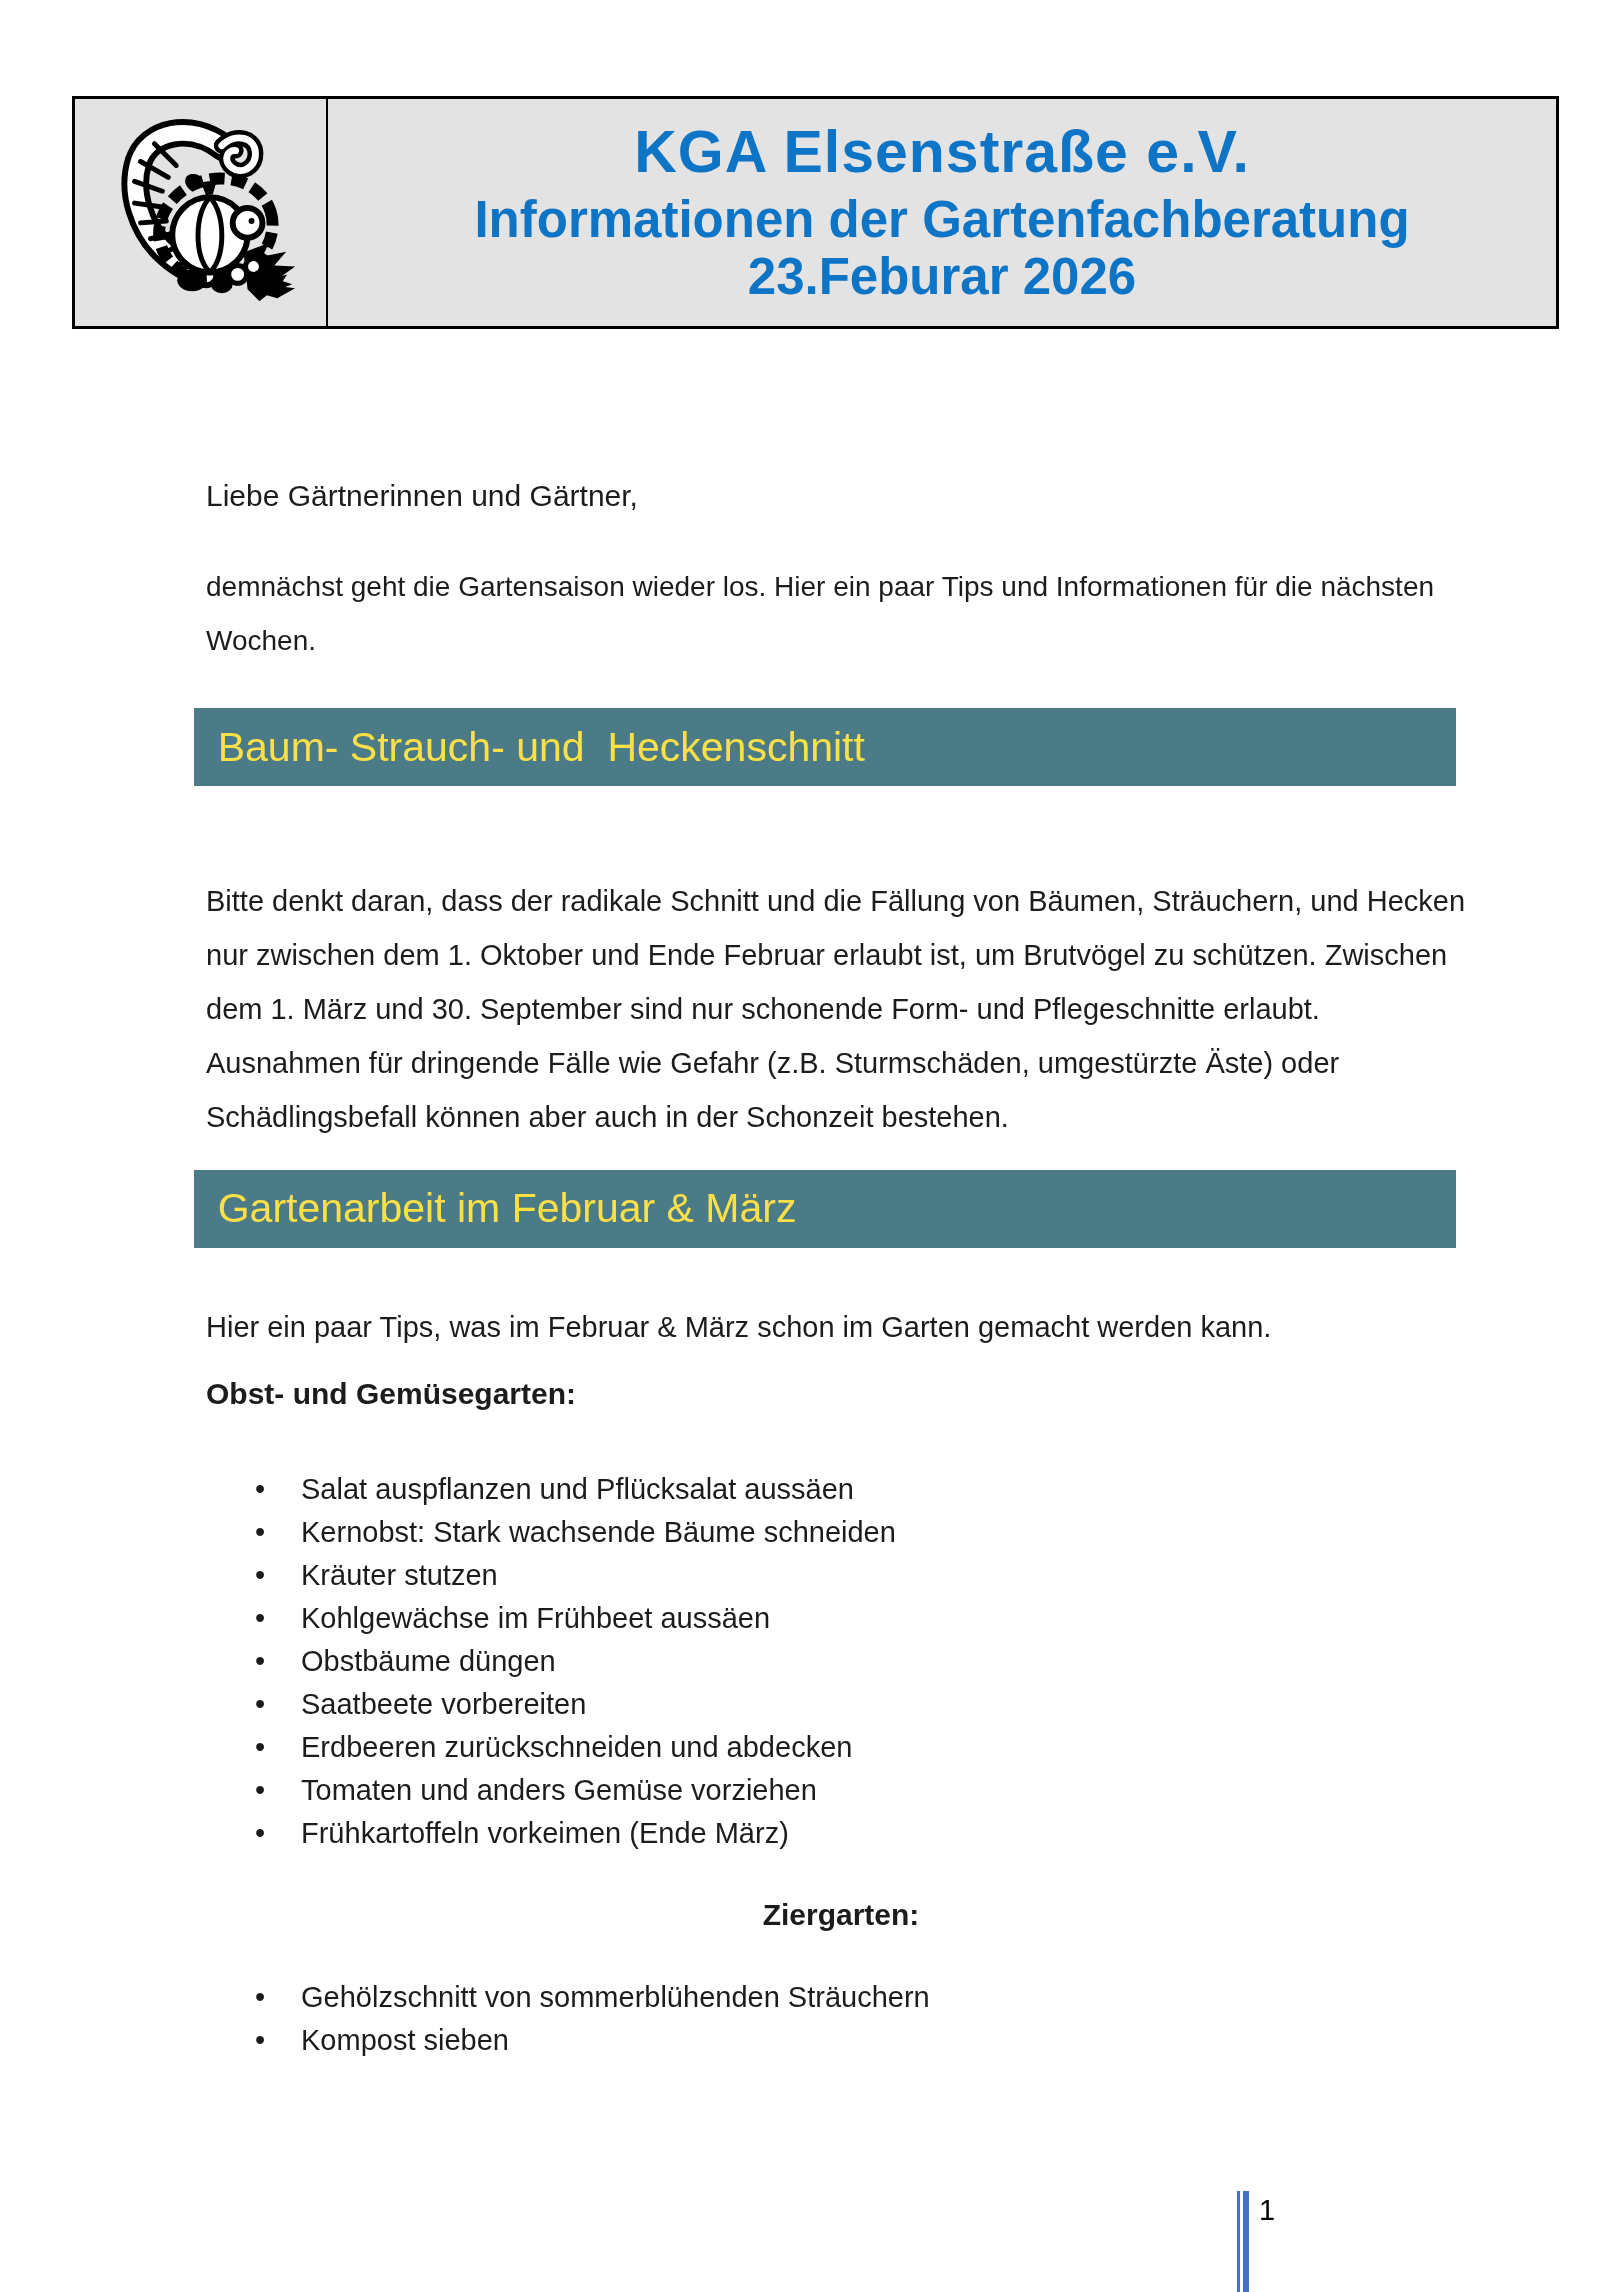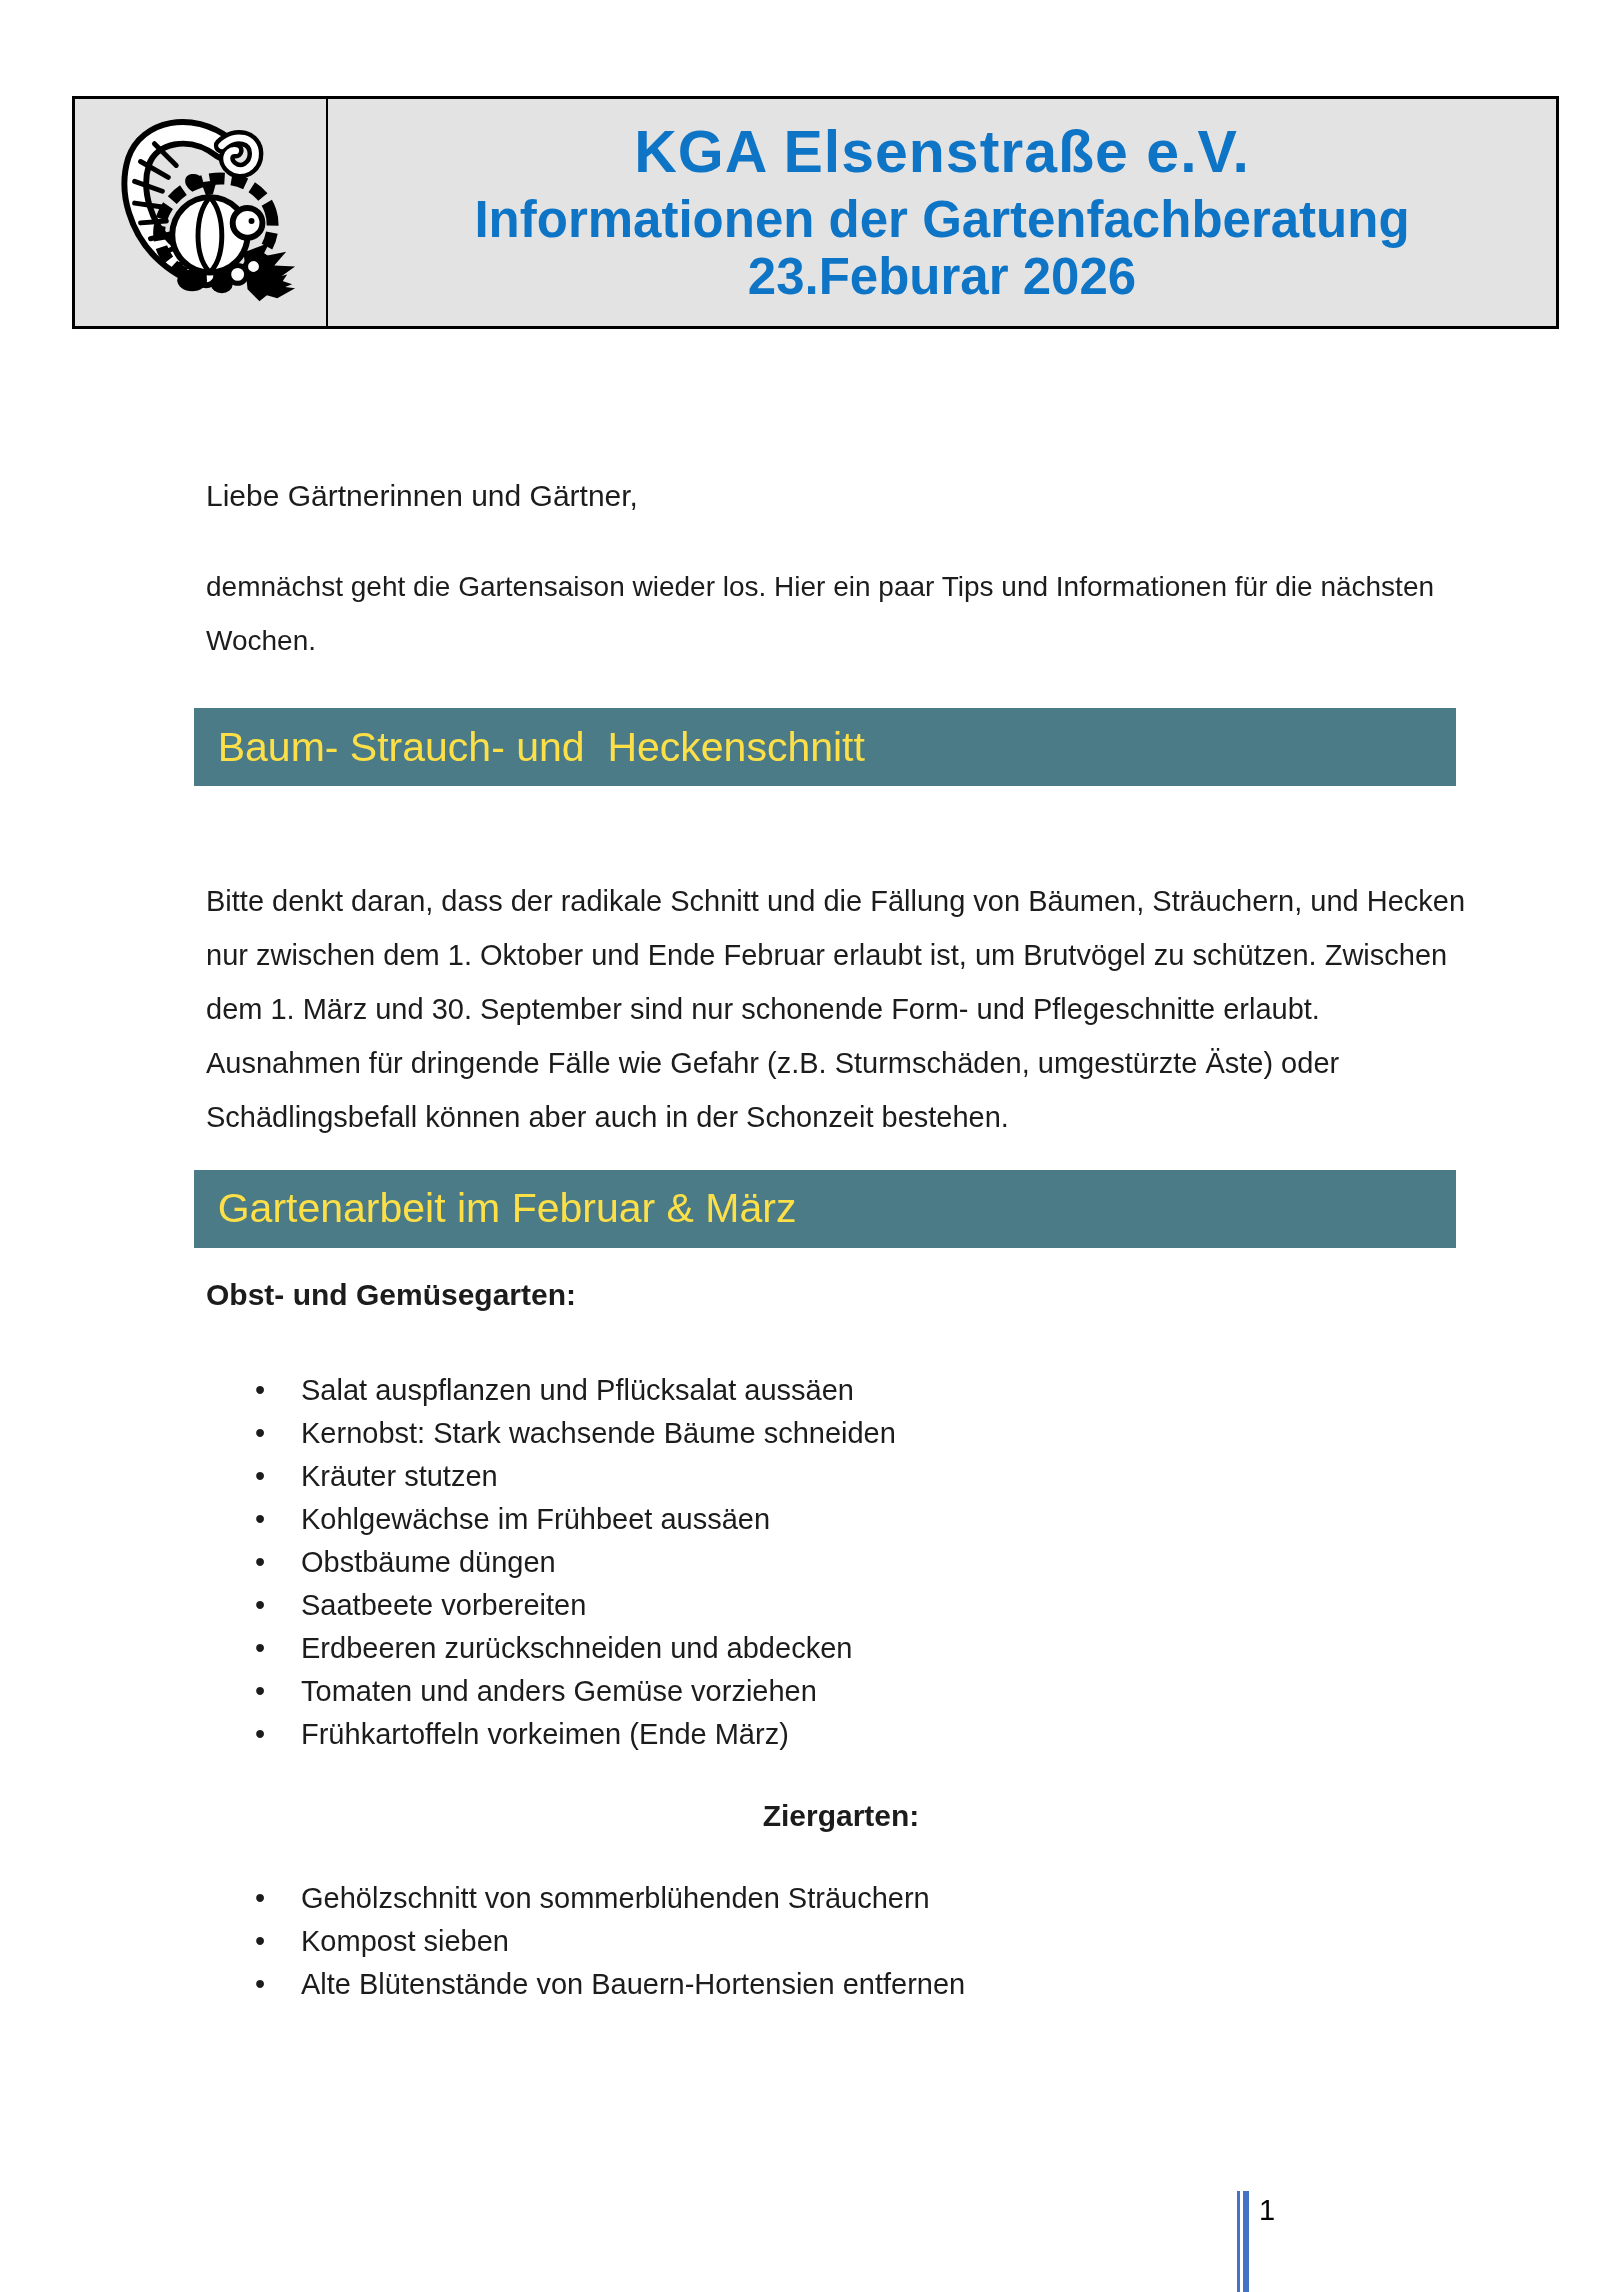--- a/index.html
+++ b/index.html
@@ -125,41 +125,41 @@
   <div class="section-bar">
     <span class="section-bar-title">Baum- Strauch- und  Heckenschnitt</span>
   </div>
 
   <p class="section-body">Bitte denkt daran, dass der radikale Schnitt und die Fällung von Bäumen, Sträuchern, und Hecken nur zwischen dem 1. Oktober und Ende Februar erlaubt ist, um Brutvögel zu schützen. Zwischen dem 1. März und 30. September sind nur schonende Form- und Pflegeschnitte erlaubt. Ausnahmen für dringende Fälle wie Gefahr (z.B. Sturmschäden, umgestürzte Äste) oder Schädlingsbefall können aber auch in der Schonzeit bestehen.</p>
 
   <div class="section-bar second">
     <span class="section-bar-title">Gartenarbeit im Februar &amp; März</span>
   </div>
 
+  <p class="tips-line">Hier ein paar Tips, was im Februar &amp; März schon im Garten gemacht werden kann.</p>
 
   <p class="subhead">Obst- und Gemüsegarten:</p>
 
   <ul class="bullet-list">
     <li>Salat auspflanzen und Pflücksalat aussäen</li>
     <li>Kernobst: Stark wachsende Bäume schneiden</li>
     <li>Kräuter stutzen</li>
     <li>Kohlgewächse im Frühbeet aussäen</li>
     <li>Obstbäume düngen</li>
     <li>Saatbeete vorbereiten</li>
     <li>Erdbeeren zurückschneiden und abdecken</li>
     <li>Tomaten und anders Gemüse vorziehen</li>
     <li>Frühkartoffeln vorkeimen (Ende März)</li>
   </ul>
 
   <p class="subhead zier">Ziergarten:</p>
 
   <ul class="bullet-list zier">
     <li>Gehölzschnitt von sommerblühenden Sträuchern</li>
     <li>Kompost sieben</li>
-    <li>Alte Blütenstände von Bauern-Hortensien entfernen</li>
   </ul>
 
 </div>
 
 <div class="footer-rule-thin"></div>
 <div class="footer-rule-thick"></div>
 <div class="page-number">1</div>
 
 
 </body></html>

